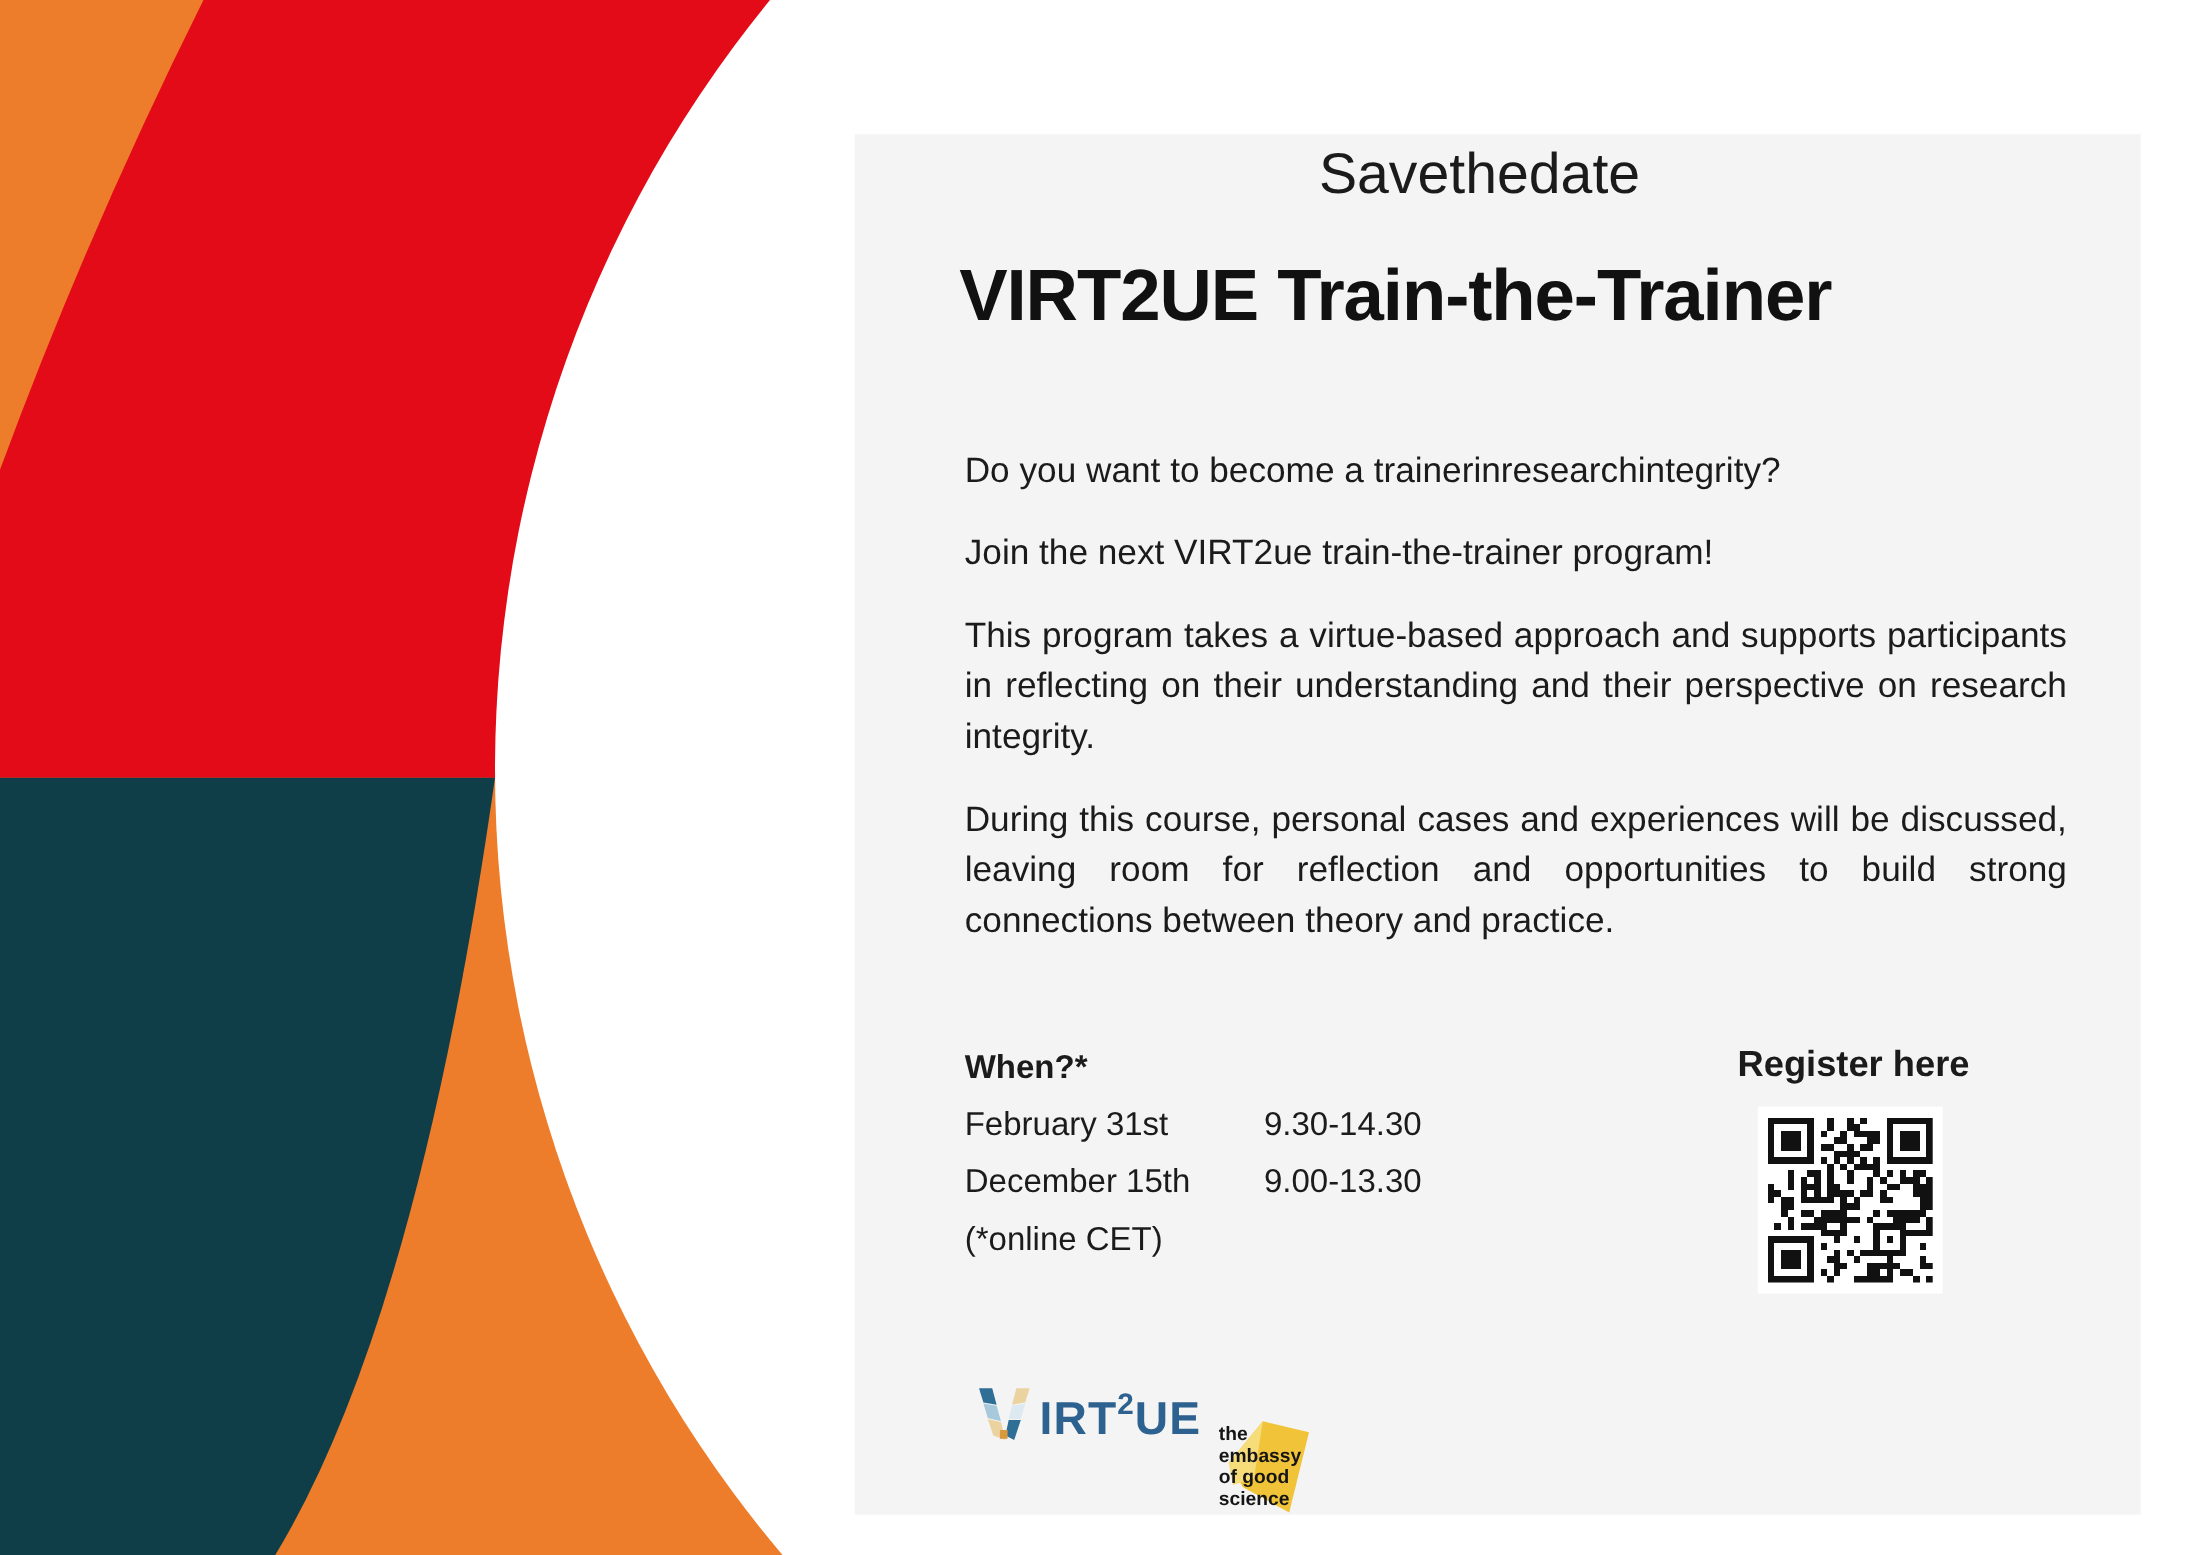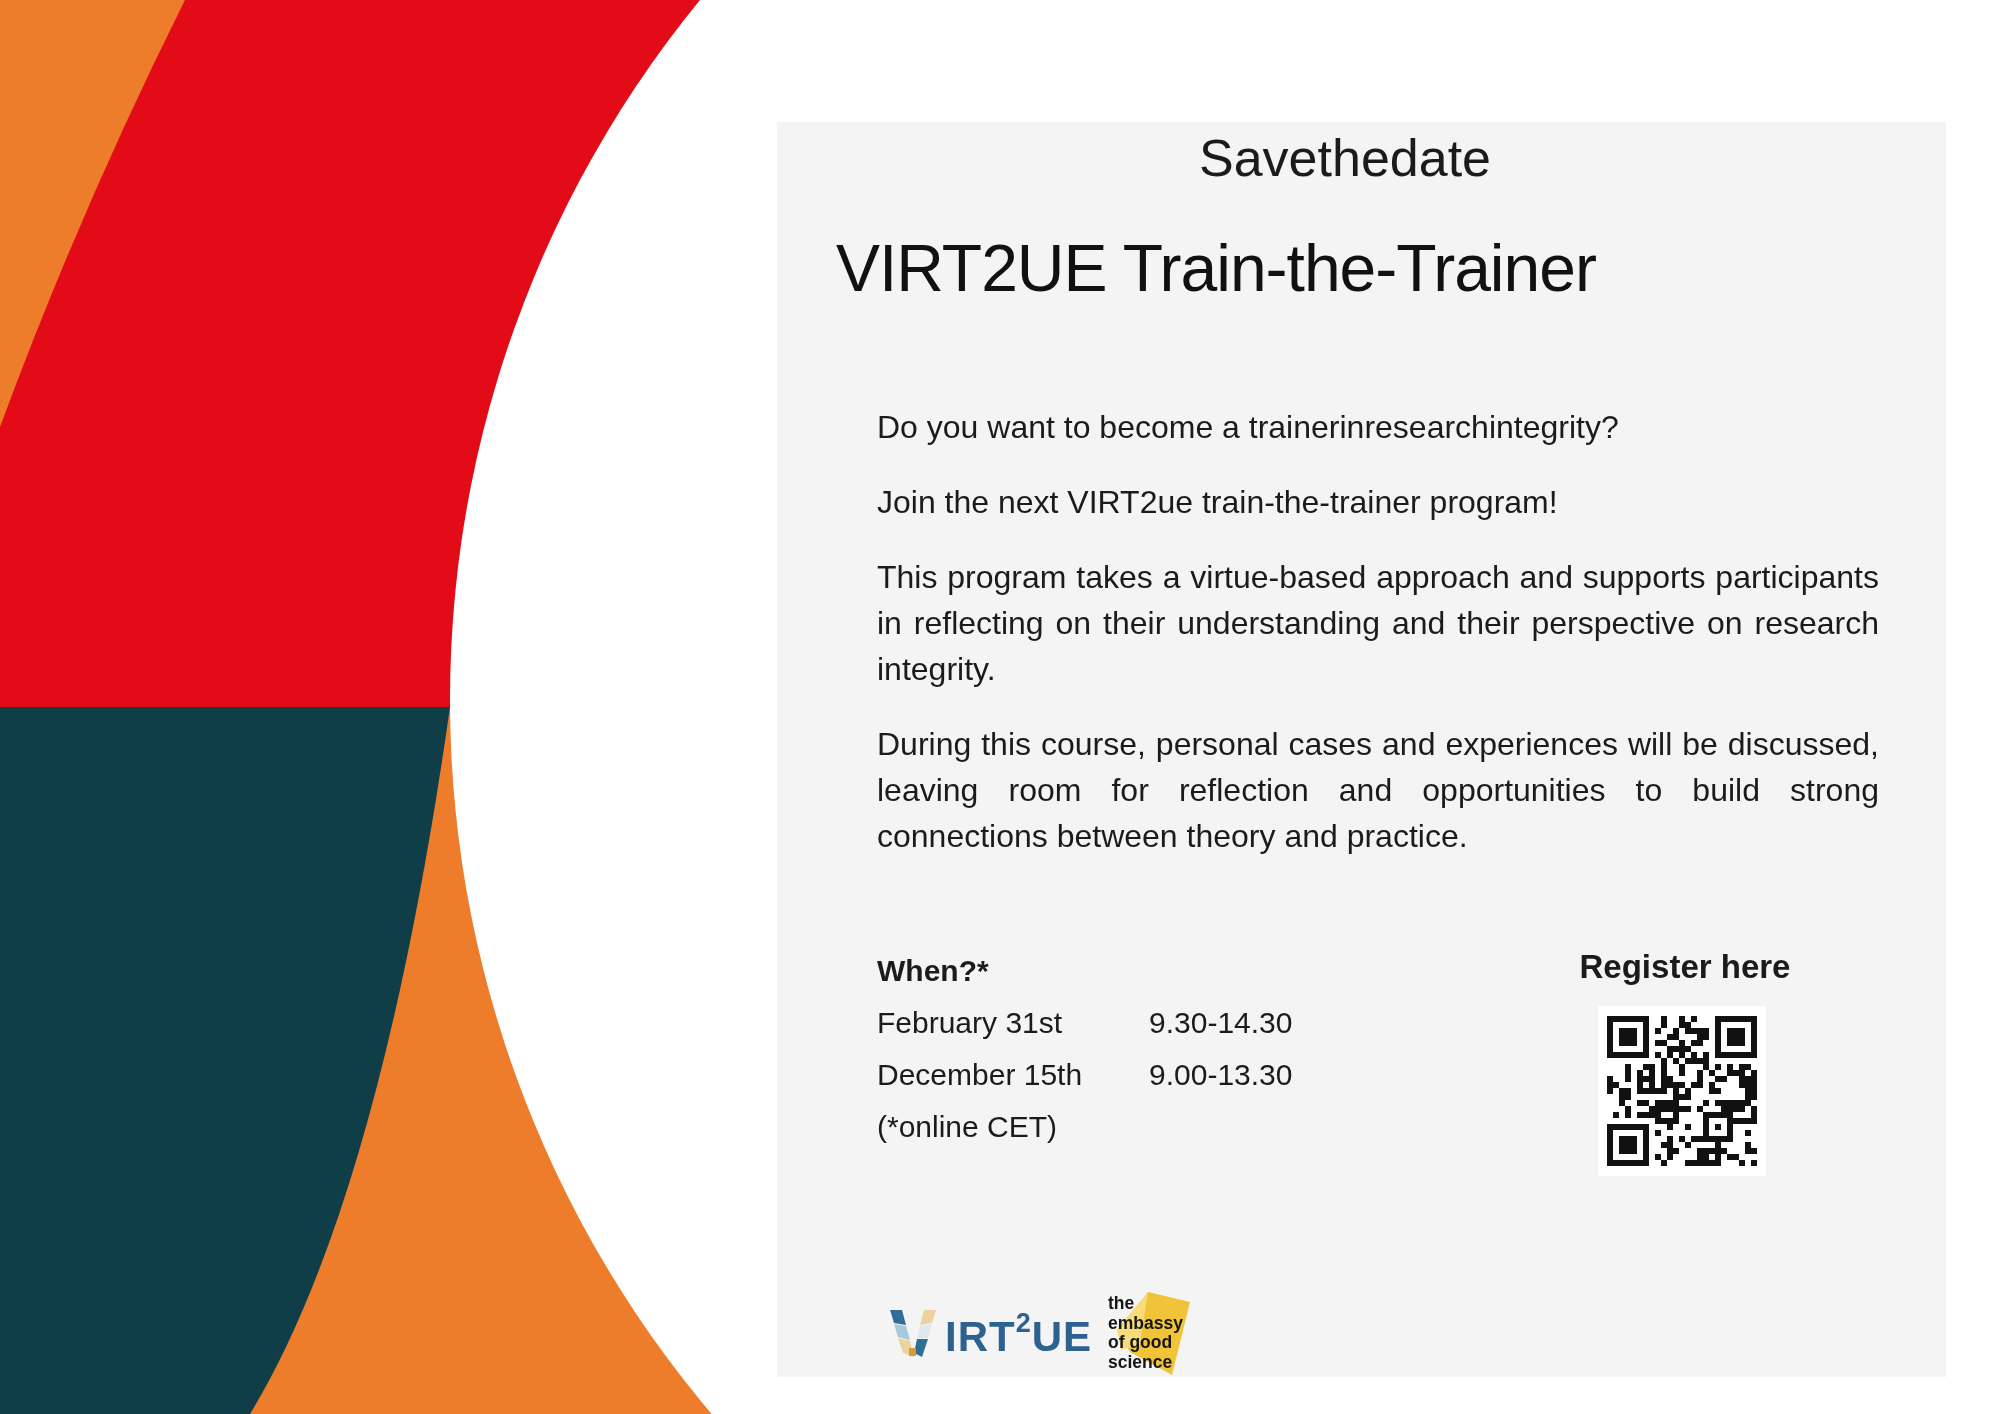--- a/index.html
+++ b/index.html
@@ -2,36 +2,36 @@
 <html><head>
 <meta charset="utf-8">
 <style>
   html,body{margin:0;padding:0;}
   body{font-family:"Liberation Sans", sans-serif; background:#888;}
   .page{position:relative;width:2000px;height:1414px;overflow:hidden;background:#ffffff;}
   .deco{position:absolute;left:0;top:0;width:2000px;height:1414px;}
   .panel{position:absolute;left:777px;top:122px;width:1169px;height:1255px;background:#f4f4f4;}
   .kicker{position:absolute;left:800px;top:128px;width:1090px;text-align:center;
           font-size:52px;color:#1b1b1b;letter-spacing:0px;}
-  .title{position:absolute;left:836px;top:230px;width:1010px;font-size:66px;font-weight:normal;
+  .title{position:absolute;left:872px;top:230px;width:1010px;font-size:66px;font-weight:bold;
          color:#111;letter-spacing:-1px;white-space:nowrap;}
   .paras{position:absolute;left:877px;top:404px;width:1002px;font-size:32px;line-height:46px;color:#1b1b1b;}
   .paras p{margin:0 0 29px 0;}
   .paras p.just{text-align:justify;}
   .when{position:absolute;left:877px;top:945px;width:560px;font-size:30px;line-height:52px;color:#1b1b1b;}
   .when .hd{font-weight:bold;}
   .wrow{display:flex;}
   .wdate{width:272px;}
   .wtime{}
   .register{position:absolute;left:1540px;top:948px;width:290px;text-align:center;
             font-size:33px;font-weight:bold;color:#1b1b1b;}
   .qrbox{position:absolute;left:1598px;top:1006px;width:168px;height:170px;background:#ffffff;
          display:flex;align-items:center;justify-content:center;}
   
-  .v2u{position:absolute;left:887px;top:1306px;display:flex;align-items:flex-end;}
+  .v2u{position:absolute;left:887px;top:1259px;display:flex;align-items:flex-start;}
   .v2u .word{font-size:42px;font-weight:bold;color:#2d6290;letter-spacing:1px;margin-left:6px;margin-top:6px;}
   .v2u .word sup{font-size:27px;position:relative;top:-4px;}
   .embassy{position:absolute;left:1088px;top:1288px;width:110px;height:100px;}
   .embassy .etxt{position:absolute;left:20px;top:6px;font-size:17.5px;line-height:19.5px;font-weight:bold;color:#151515;}
   .endens{position:absolute;left:1186px;top:1294px;display:flex;align-items:flex-start;}
   .endens .etext{margin-left:2px;}
   .endens .ename{font-size:46px;font-weight:bold;color:#1c4a54;line-height:40px;letter-spacing:0px;}
   .endens .esub{margin-top:5px;font-size:9.5px;line-height:11.5px;color:#6c8a90;letter-spacing:0.6px;}
 </style>
 </head>

